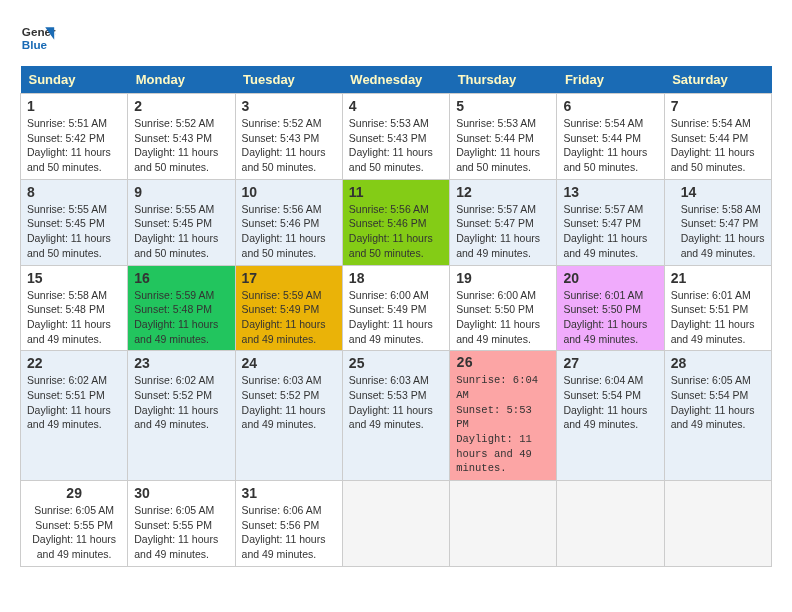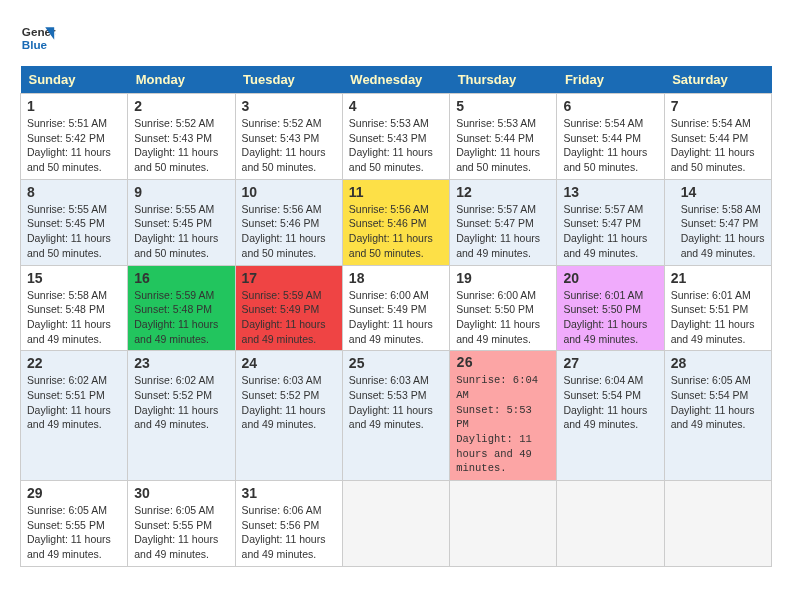--- a/index.html
+++ b/index.html
@@ -148,21 +148,21 @@
           <div class="day-info">Sunrise: 5:55 AM<br>Sunset: 5:45 PM<br>Daylight: 11 hours and 50 minutes.</div>
         </td>
         <td style="background: rgb(232, 240, 248);">
           <span class="day-num">9</span>
           <div class="day-info">Sunrise: 5:55 AM<br>Sunset: 5:45 PM<br>Daylight: 11 hours and 50 minutes.</div>
         </td>
         <td style="background: rgb(232, 240, 248); margin-left: 30px;">
           <span class="day-num">10</span>
           <div class="day-info">Sunrise: 5:56 AM<br>Sunset: 5:46 PM<br>Daylight: 11 hours and 50 minutes.</div>
         </td>
-        <td style="background: #fde047; margin-left: 33px;">
+        <td style="background: #84cc16; margin-left: 33px;">
           <span class="day-num">11</span>
           <div class="day-info">Sunrise: 5:56 AM<br>Sunset: 5:46 PM<br>Daylight: 11 hours and 50 minutes.</div>
         </td>
         <td style="background: rgb(232, 240, 248);">
           <span class="day-num">12</span>
           <div class="day-info">Sunrise: 5:57 AM<br>Sunset: 5:47 PM<br>Daylight: 11 hours and 49 minutes.</div>
         </td>
         <td style="background: rgb(232, 240, 248);">
           <span class="day-num">13</span>
           <div class="day-info">Sunrise: 5:57 AM<br>Sunset: 5:47 PM<br>Daylight: 11 hours and 49 minutes.</div>
@@ -174,21 +174,21 @@
       </tr>
       <tr>
         <td style="background: rgb(255, 255, 255);">
           <span class="day-num">15</span>
           <div class="day-info">Sunrise: 5:58 AM<br>Sunset: 5:48 PM<br>Daylight: 11 hours and 49 minutes.</div>
         </td>
         <td style="background: #22c55e;">
           <span class="day-num">16</span>
           <div class="day-info">Sunrise: 5:59 AM<br>Sunset: 5:48 PM<br>Daylight: 11 hours and 49 minutes.</div>
         </td>
-        <td style="background: #ef4444; margin-top: 48px;">
+        <td style="background: #eab308; margin-top: 48px;">
           <span class="day-num">17</span>
           <div class="day-info">Sunrise: 5:59 AM<br>Sunset: 5:49 PM<br>Daylight: 11 hours and 49 minutes.</div>
         </td>
         <td style="background: rgb(255, 255, 255);">
           <span class="day-num">18</span>
           <div class="day-info">Sunrise: 6:00 AM<br>Sunset: 5:49 PM<br>Daylight: 11 hours and 49 minutes.</div>
         </td>
         <td style="background: rgb(255, 255, 255);">
           <span class="day-num">19</span>
           <div class="day-info">Sunrise: 6:00 AM<br>Sunset: 5:50 PM<br>Daylight: 11 hours and 49 minutes.</div>
@@ -226,21 +226,21 @@
         <td style="background: rgb(232, 240, 248);">
           <span class="day-num">27</span>
           <div class="day-info">Sunrise: 6:04 AM<br>Sunset: 5:54 PM<br>Daylight: 11 hours and 49 minutes.</div>
         </td>
         <td style="background: rgb(232, 240, 248);">
           <span class="day-num">28</span>
           <div class="day-info">Sunrise: 6:05 AM<br>Sunset: 5:54 PM<br>Daylight: 11 hours and 49 minutes.</div>
         </td>
       </tr>
       <tr>
-        <td style="background: rgb(255, 255, 255);">
+        <td style="background: rgb(255, 255, 255); text-align: center;">
           <span class="day-num">29</span>
           <div class="day-info">Sunrise: 6:05 AM<br>Sunset: 5:55 PM<br>Daylight: 11 hours and 49 minutes.</div>
         </td>
         <td style="background: rgb(255, 255, 255);">
           <span class="day-num">30</span>
           <div class="day-info">Sunrise: 6:05 AM<br>Sunset: 5:55 PM<br>Daylight: 11 hours and 49 minutes.</div>
         </td>
         <td style="background: rgb(255, 255, 255);">
           <span class="day-num">31</span>
           <div class="day-info">Sunrise: 6:06 AM<br>Sunset: 5:56 PM<br>Daylight: 11 hours and 49 minutes.</div>

